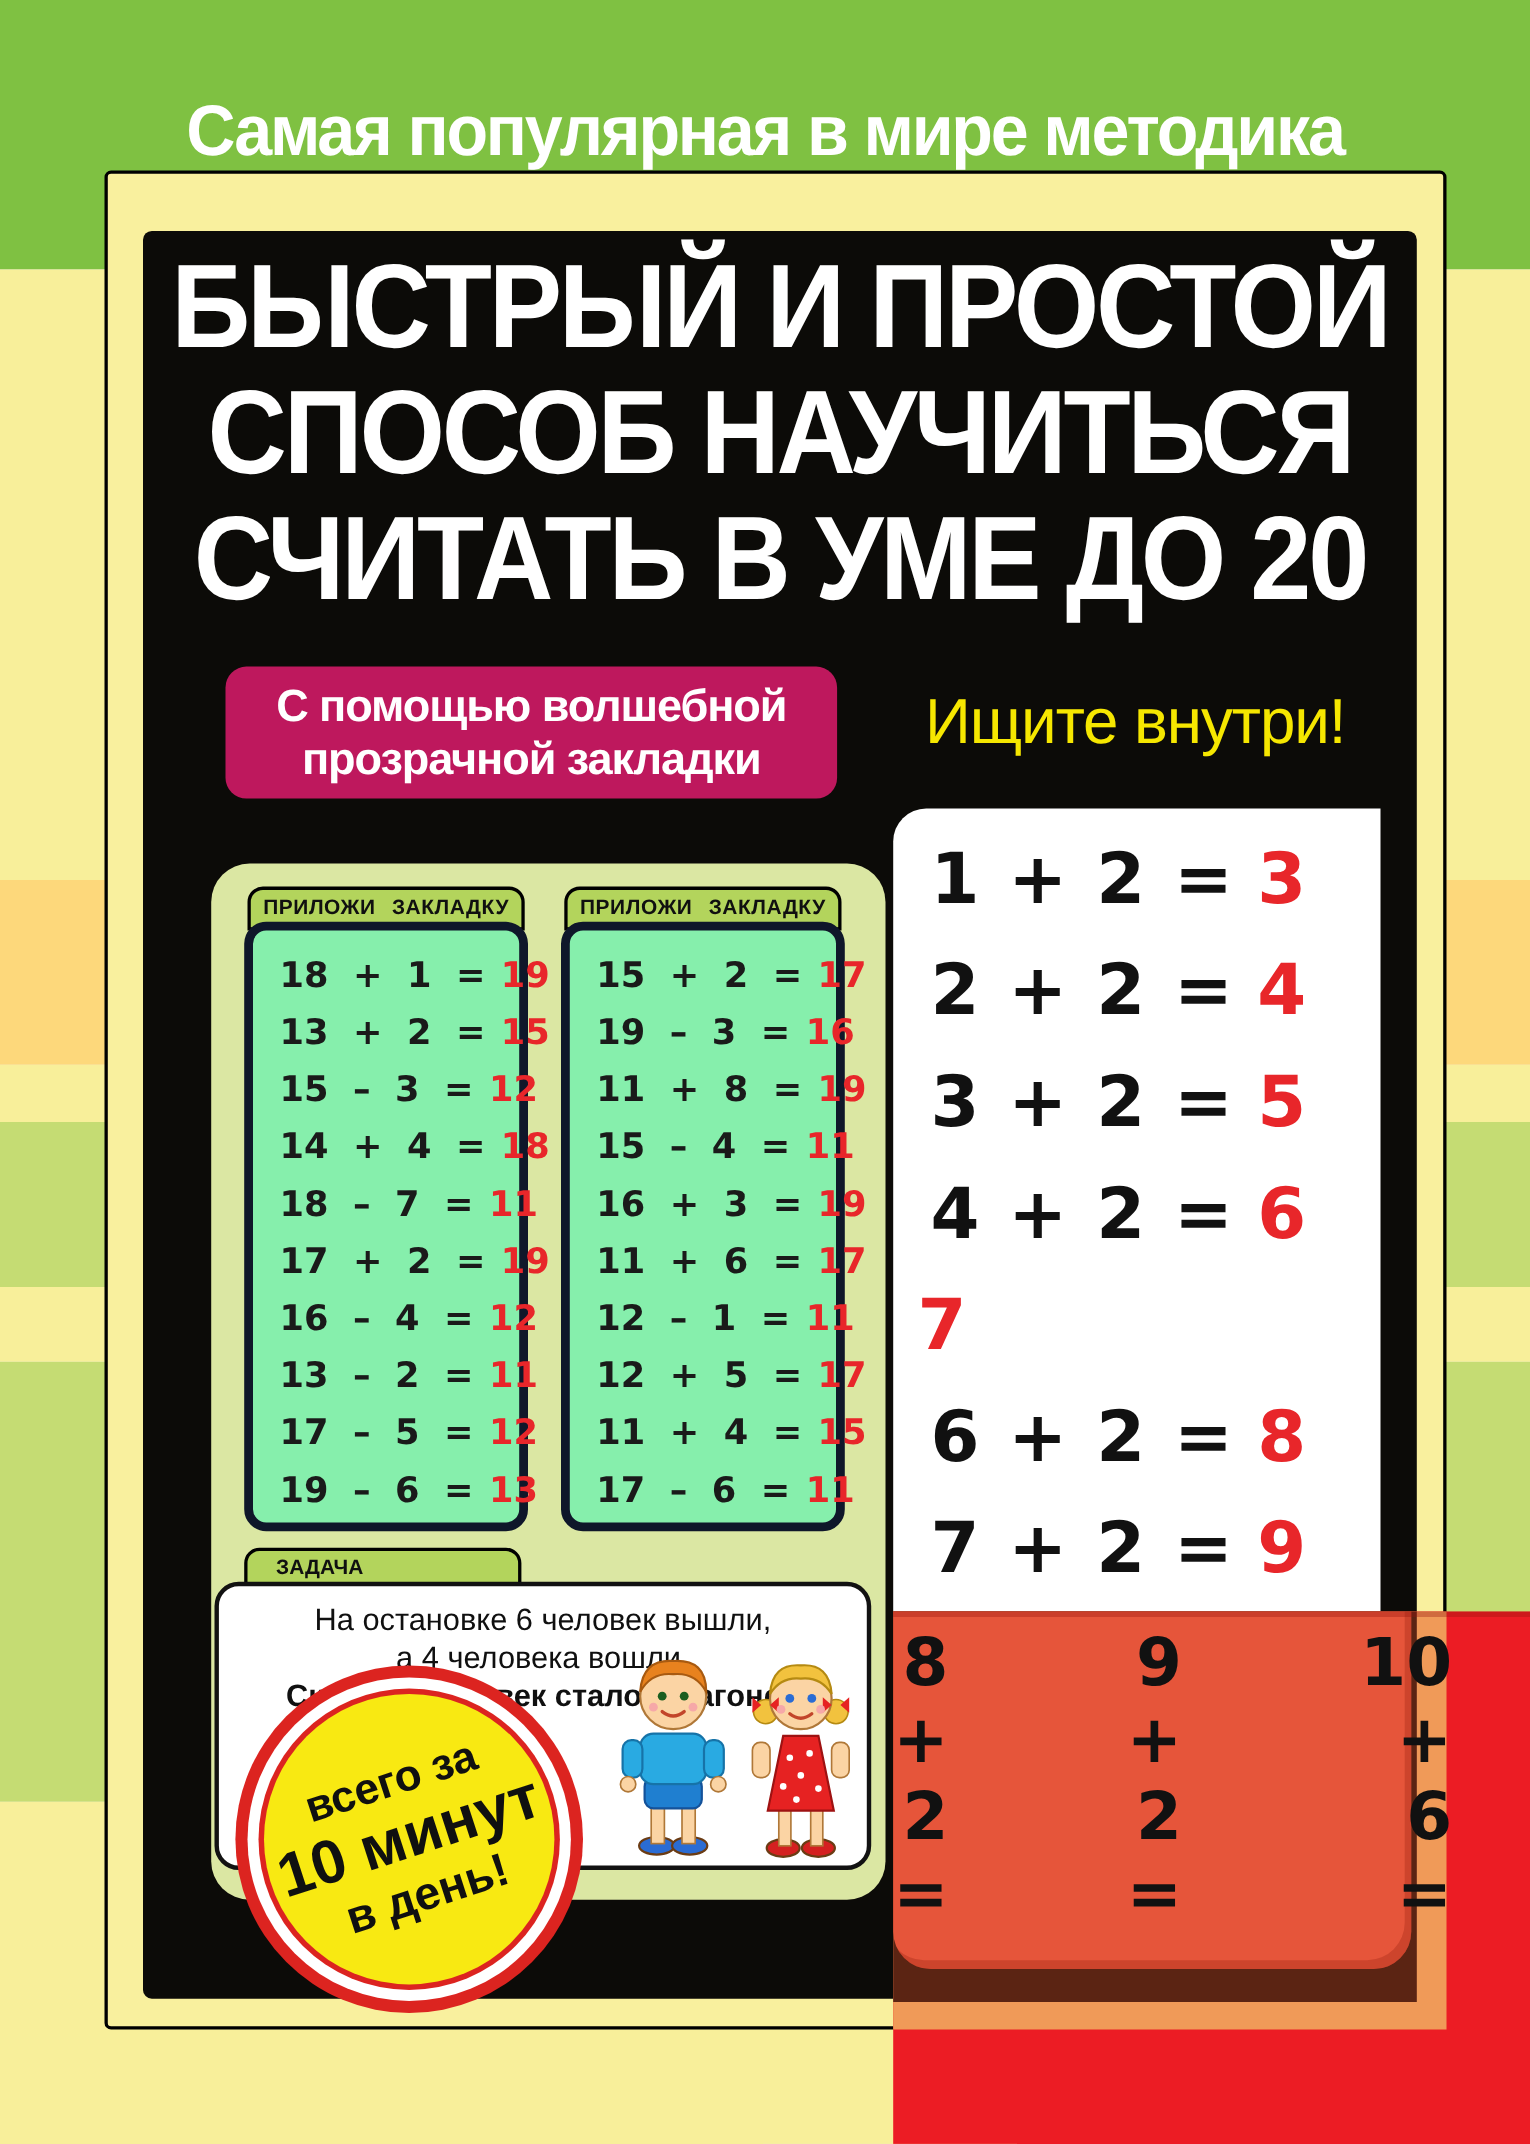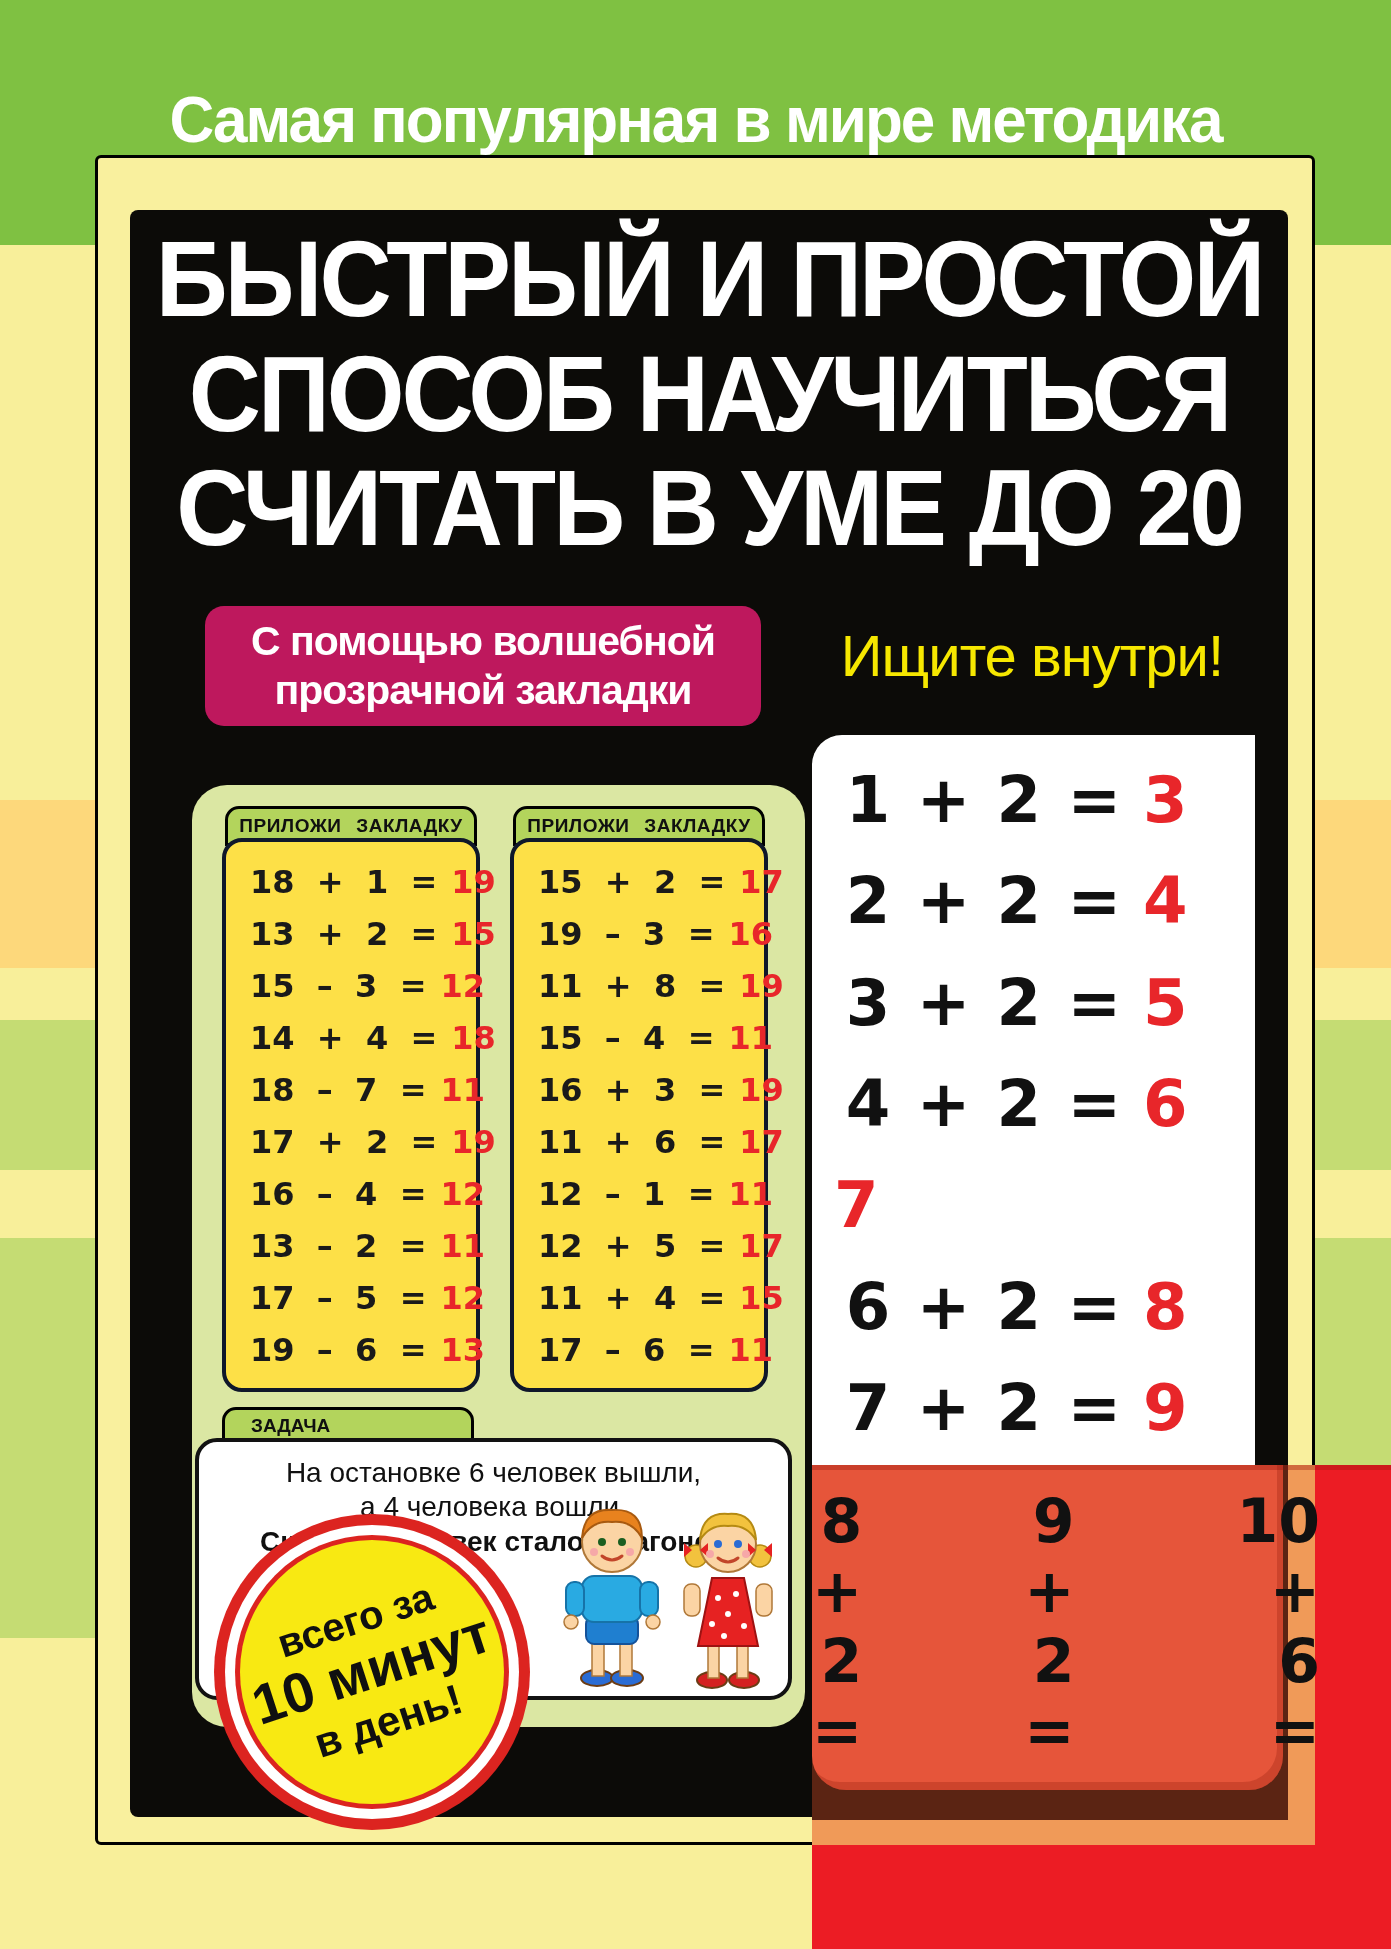--- a/index.html
+++ b/index.html
@@ -37,36 +37,36 @@
   .greenpanel{left:192px;top:785px;width:613px;height:942px;background:#dbe7a3;border-radius:35px;}
 
   .tab{position:absolute;background:#b3d45c;border:3px solid #000;border-radius:14px 14px 0 0;
        box-sizing:border-box;display:flex;align-items:center;justify-content:center;
        font-weight:bold;font-size:19px;color:#101010;}
   .tab.sp{word-spacing:9px;letter-spacing:.5px;}
   .tab1{left:225px;top:806px;width:252px;height:40px;}
   .tab2{left:513px;top:806px;width:252px;height:40px;}
   .tab3{left:222px;top:1407px;width:252px;height:38px;justify-content:flex-start;padding-left:26px;}
 
-  .mbox{position:absolute;top:838px;width:258px;height:554px;background:#fde047;border:4px solid #0f172a;
+  .mbox{position:absolute;top:838px;width:258px;height:554px;background:#86efac;border:8px solid #0f172a;
         box-sizing:border-box;border-radius:20px;padding:14px 0 0 24px;}
   .mbox1{left:222px;}  .mbox2{left:510px;}
   .mrow{display:flex;align-items:center;height:52px;font-family:"DejaVu Sans",sans-serif;
         font-weight:bold;font-size:32px;color:#1a1a1a;}
   .m-l{white-space:pre;}
   .m-a{color:#e8262a;margin-left:14px;}
 
   .taskbox{left:195px;top:1438px;width:597px;height:262px;background:#fff;border:4px solid #121212;
            box-sizing:border-box;border-radius:22px;text-align:center;padding-top:14px;}
   .taskline{font-size:28px;line-height:34px;color:#101010;}
   .taskq{font-size:28px;line-height:36px;color:#101010;font-weight:bold;}
 
   .eqpanel{left:812px;top:735px;width:443px;height:730px;background:#fff;border-radius:30px 0 0 0;
            display:flex;flex-direction:column;justify-content:space-around;padding:14px 0 6px 0;box-sizing:border-box;}
-  .eqrow{display:flex;align-items:center;font-family:"DejaVu Sans",sans-serif;font-weight:bold;
+  .eqrow{display:flex;font-family:"DejaVu Sans",sans-serif;font-weight:bold;
          font-size:64px;color:#111;word-spacing:4px;}
   .eq-l{flex:1;text-align:right;}
   .eq-a{width:112px;text-align:left;padding-left:22px;color:#e8262a;}
 
   
   .bm{left:812px;top:1465px;width:579px;height:484px;}
   .bm::before{content:'';position:absolute;left:0;top:0;right:0;height:5px;background:rgba(150,20,15,.35);z-index:5;}
   .bm-red{position:absolute;left:0;top:0;width:579px;height:484px;background:#ec1c24;}
   .bm-orange{position:absolute;left:0;top:0;width:503px;height:380px;background:#f09a58;}
   .bm-brown{position:absolute;left:0;top:0;width:476px;height:355px;background:#5b2413;}

